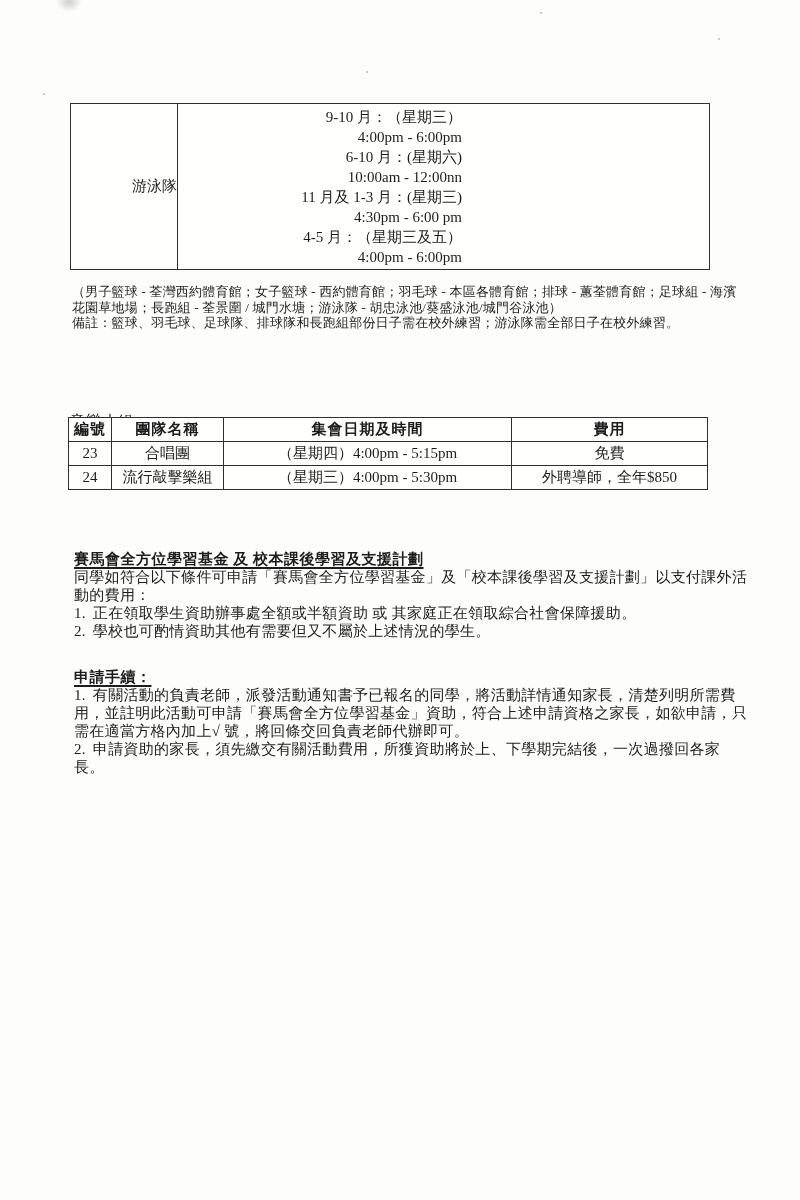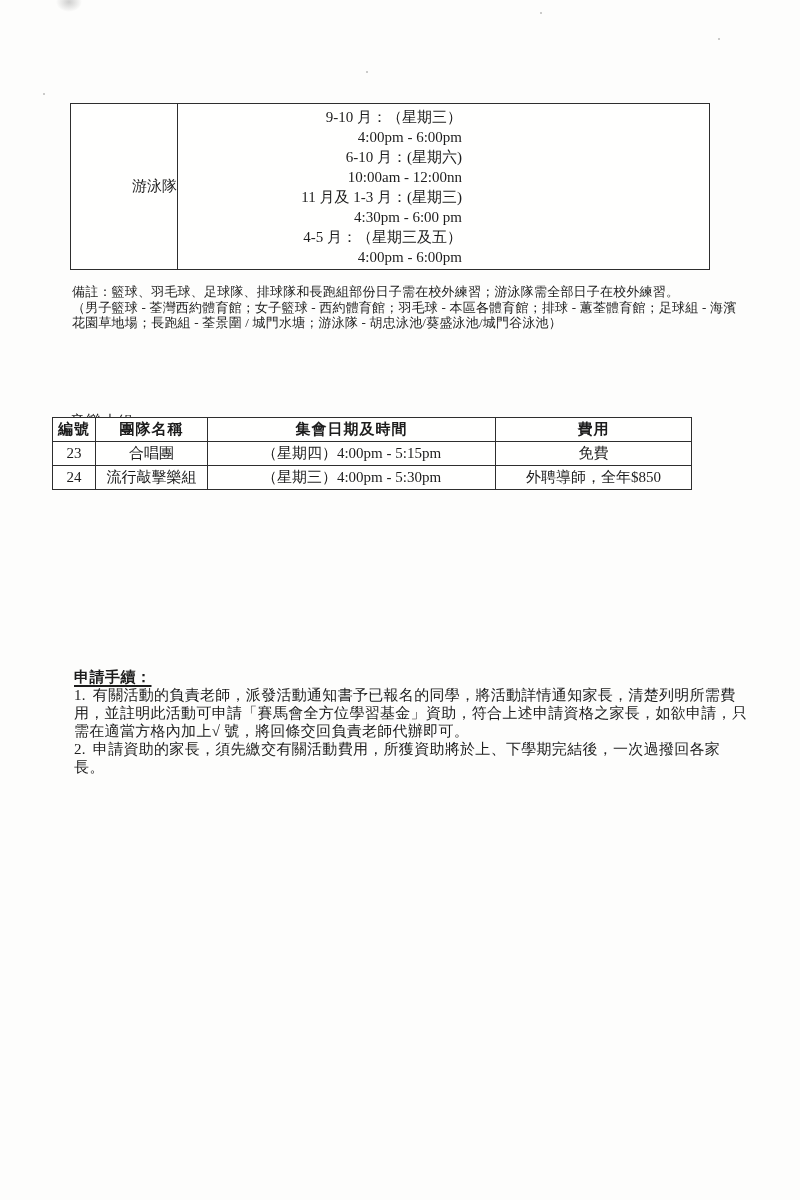--- a/index.html
+++ b/index.html
@@ -52,21 +52,21 @@
     font-size:13px;line-height:15.6px;letter-spacing:.2px;
   }
   .remarks p{margin:0;}
 
   
   .music-title{
     position:absolute;left:70px;top:392px;
     font-size:15px;font-weight:normal;letter-spacing:1px;margin-top:20px;
   }
   .mt{
-    position:absolute;left:52px;top:417px;width:640px;
+    position:absolute;left:68px;top:417px;width:640px;
     border:1.5px solid #2e2e2e;box-sizing:border-box;background:#fffffe;
   }
   .mt-row{display:flex;height:23px;}
   .mt-row + .mt-row{border-top:1.4px solid #2e2e2e;}
   .mt-cell{
     box-sizing:border-box;display:flex;align-items:center;justify-content:center;
     text-align:center;font-size:15px;line-height:1;
   }
   .mt-cell + .mt-cell{border-left:1.4px solid #2e2e2e;}
   .mt-c1{width:42px;}
@@ -117,22 +117,22 @@
       <div class="sched-line">6-10 月：(星期六)</div>
       <div class="sched-line">10:00am - 12:00nn</div>
       <div class="sched-line">11 月及 1-3 月：(星期三)</div>
       <div class="sched-line">4:30pm - 6:00 pm</div>
       <div class="sched-line">4-5 月：（星期三及五）</div>
       <div class="sched-line">4:00pm - 6:00pm</div>
     </div>
   </div>
 
   <div class="remarks">
+    <p>（男子籃球 - 荃灣西約體育館；女子籃球 - 西約體育館；羽毛球 - 本區各體育館；排球 - 蕙荃體育館；足球組  - 海濱花園草地場；長跑組 - 荃景圍 / 城門水塘；游泳隊 - 胡忠泳池/葵盛泳池/城門谷泳池）</p>
     <p>備註：籃球、羽毛球、足球隊、排球隊和長跑組部份日子需在校外練習；游泳隊需全部日子在校外練習。</p>
-    <p>（男子籃球 - 荃灣西約體育館；女子籃球 - 西約體育館；羽毛球 - 本區各體育館；排球 - 蕙荃體育館；足球組  - 海濱花園草地場；長跑組 - 荃景圍 / 城門水塘；游泳隊 - 胡忠泳池/葵盛泳池/城門谷泳池）</p>
   </div>
 
   <div class="music-title">音樂小組</div>
 
   <div class="mt">
     <div class="mt-row mt-head">
       <div class="mt-cell mt-c1">編號</div>
       <div class="mt-cell mt-c2">團隊名稱</div>
       <div class="mt-cell mt-c3">集會日期及時間</div>
       <div class="mt-cell mt-c4">費用</div>
@@ -144,20 +144,26 @@
       <div class="mt-cell mt-c4">免費</div>
     </div>
     <div class="mt-row">
       <div class="mt-cell mt-c1">24</div>
       <div class="mt-cell mt-c2">流行敲擊樂組</div>
       <div class="mt-cell mt-c3">（星期三）4:00pm - 5:30pm</div>
       <div class="mt-cell mt-c4">外聘導師，全年$850</div>
     </div>
   </div>
 
+  <div class="section sec-fund">
+    <p class="sec-heading">賽馬會全方位學習基金 及 校本課後學習及支援計劃</p>
+    <p class="intro">同學如符合以下條件可申請「賽馬會全方位學習基金」及「校本課後學習及支援計劃」以支付課外活動的費用：</p>
+    <p class="num-item gap-above"><span class="item-num">1.</span><span>正在領取學生資助辦事處全額或半額資助 或  其家庭正在領取綜合社會保障援助。</span></p>
+    <p class="num-item"><span class="item-num">2.</span><span>學校也可酌情資助其他有需要但又不屬於上述情況的學生。</span></p>
+  </div>
 
   <div class="section sec-proc">
     <p class="sec-heading">申請手續：</p>
     <p class="num-item"><span class="item-num">1.</span><span>有關活動的負責老師，派發活動通知書予已報名的同學，將活動詳情通知家長，清楚列明所需費用，並註明此活動可申請「賽馬會全方位學習基金」資助，符合上述申請資格之家長，如欲申請，只需在適當方格內加上√ 號，將回條交回負責老師代辦即可。</span></p>
     <p class="num-item gap-above"><span class="item-num">2.</span><span>申請資助的家長，須先繳交有關活動費用，所獲資助將於上、下學期完結後，一次過撥回各家長。</span></p>
   </div>
 
 </div>
 
 </body></html>

